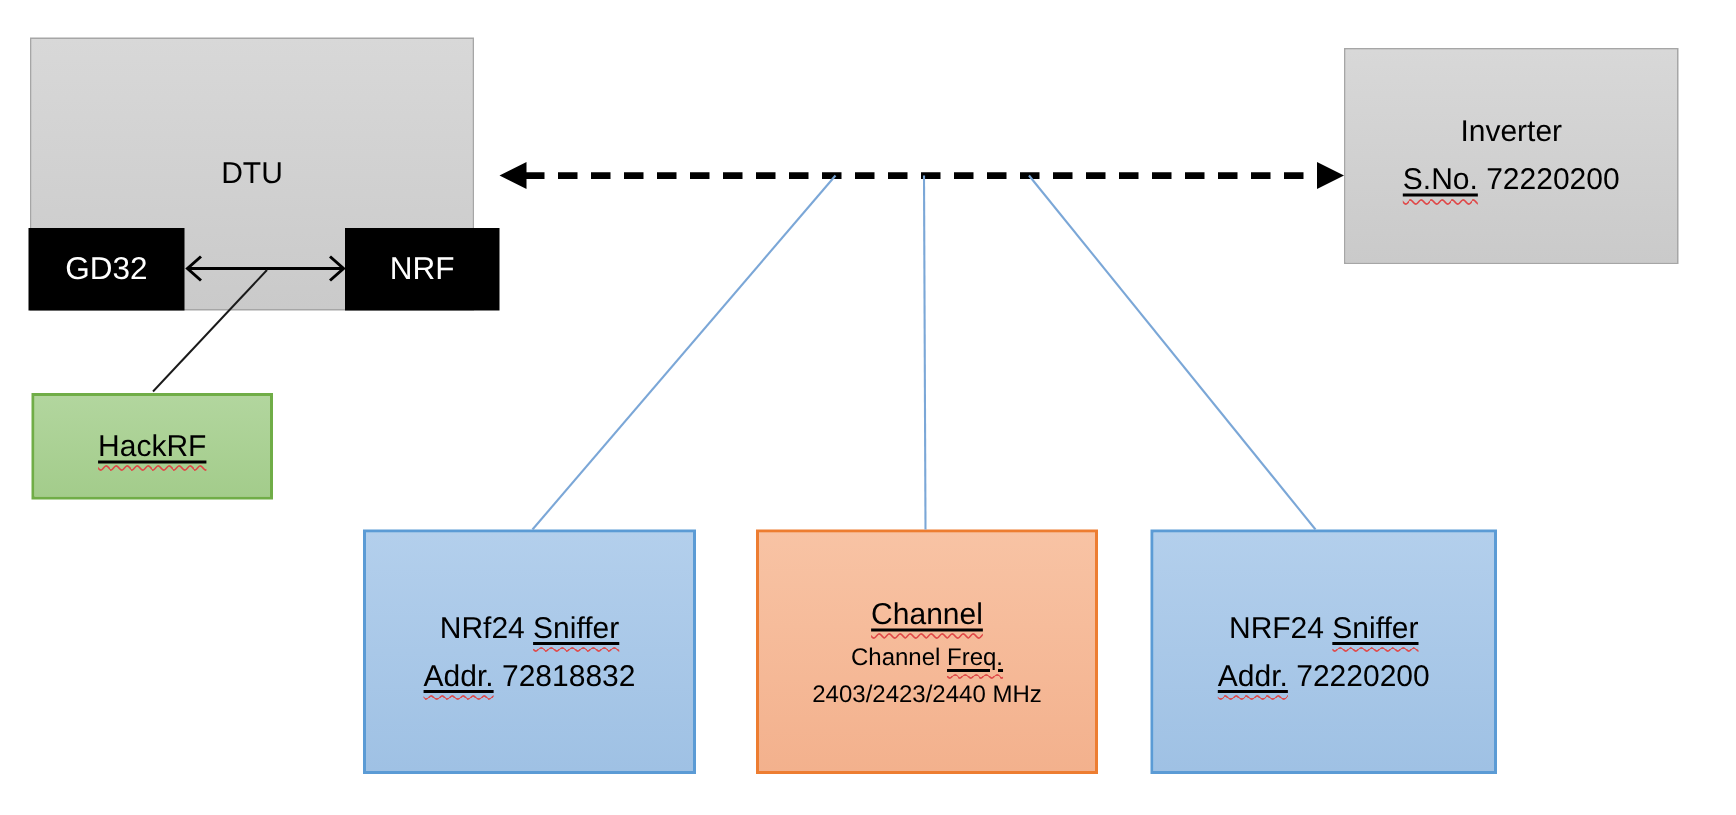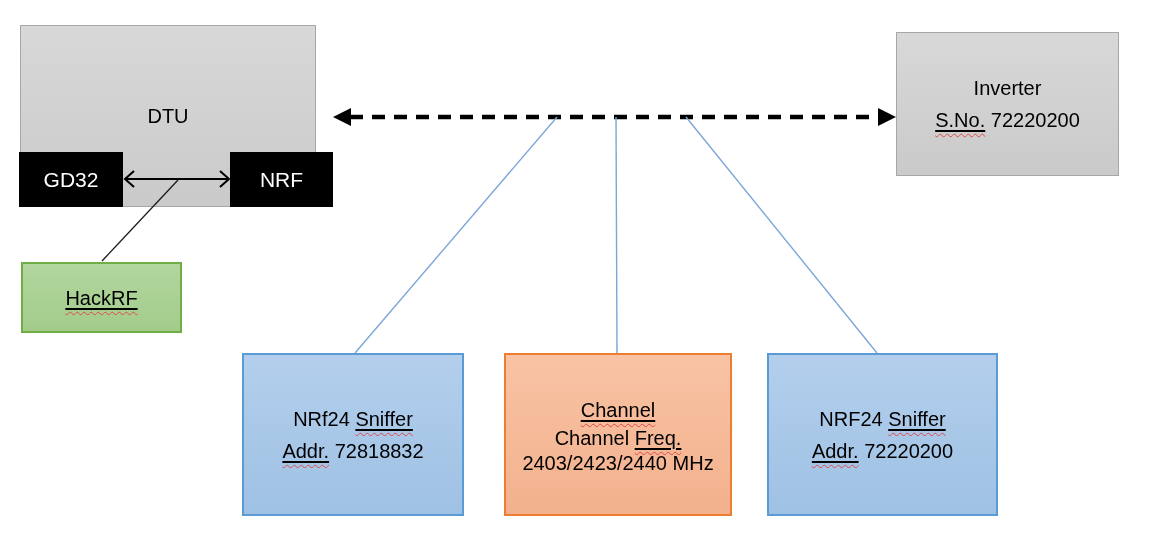--- a/index.html
+++ b/index.html
@@ -36,21 +36,21 @@
     border:2px solid #70ad47;
   }
   .blue{
     background:linear-gradient(#b3cfec,#9fc1e4);
     border:2px solid #5b9bd5;
   }
   .orange{
     background:linear-gradient(#f8c3a4,#f3b18d);
     border:2px solid #ed7d31;
   }
-  .sub{font-size:20px;line-height:25px;text-align:right;}
+  .sub{font-size:16px;line-height:25px;text-align:right;}
   
   .squig{
     text-decoration-line:underline;
     text-decoration-style:wavy;
     text-decoration-color:#e04848;
     text-decoration-thickness:1px;
     text-underline-offset:6px;
   }
   .undl{
     text-decoration-line:underline;

